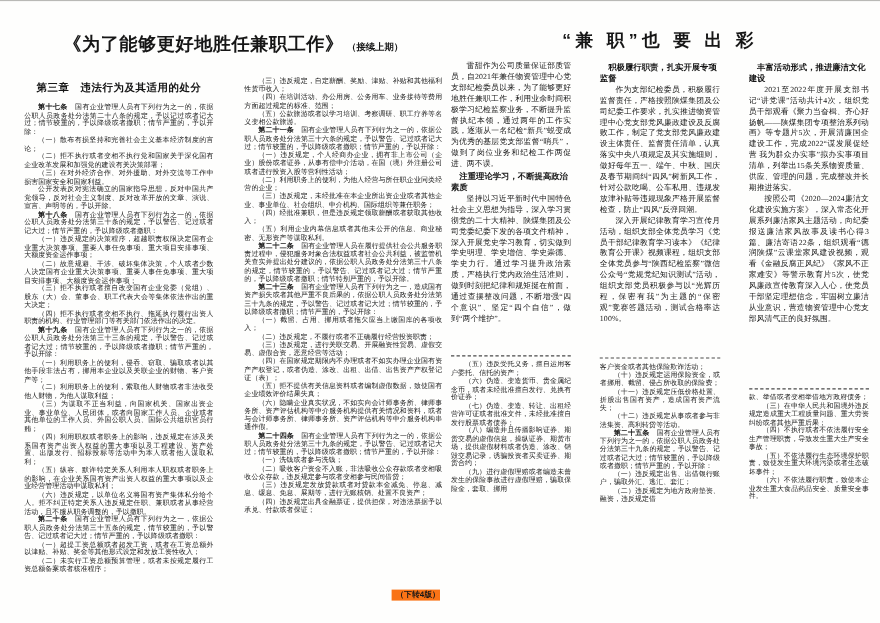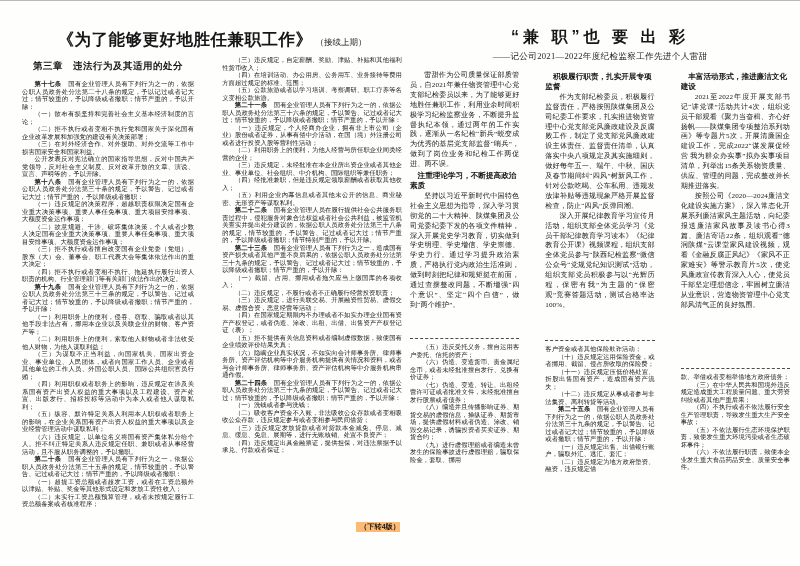--- a/index.html
+++ b/index.html
@@ -17,40 +17,40 @@
   }
   
   .left-art{position:absolute;left:22px;top:28px;width:380px;}
   .l-title{ text-align:center; white-space:nowrap; }
   .l-title .main{
     font-family:"Liberation Sans","DejaVu Sans",sans-serif;
     font-weight:bold;font-size:16.5px;letter-spacing:.5px;
   }
   .l-title .tag{
     font-family:"Liberation Sans","DejaVu Sans",sans-serif;
-    font-weight:normal;font-size:8.5px;margin-left:3px;
-  }
-  .l-cols{display:flex;gap:28px;margin-top:5px;}
+    font-weight:bold;font-size:8.5px;margin-left:3px;
+  }
+  .l-cols{display:flex;gap:28px;margin-top:19px;}
   .lcol{overflow:hidden;height:478px;position:relative;}
   .lcol.c1{width:179px;}
   .lcol.c2{width:187px;}
   .chapter{
     font-family:"Liberation Sans","DejaVu Sans",sans-serif;
     font-weight:bold;font-size:9.5px;text-align:center;
     margin:4px 0 7px 0;letter-spacing:.5px;
   }
   .lcol p, .strip p{
     margin:0;font-size:6.3px;line-height:7.5px;
     text-align:justify;text-indent:2em;
     letter-spacing:.1px;
   }
   .lcol p b, .strip p b{font-family:"Liberation Sans","DejaVu Sans",sans-serif;font-size:6.4px;}
   p.noind{text-indent:0;}
   .jump{
-    position:absolute;right:2px;bottom:2px;background:#fdba74;
+    position:absolute;right:2px;bottom:2px;background:#f97316;
     font-family:"Liberation Sans","DejaVu Sans",sans-serif;
     font-weight:bold;font-size:7.2px;padding-left:4px;
   }
   
   .right-art{position:absolute;left:410px;top:26px;width:380px;}
   .r-title{
     text-align:center;
     font-family:"Liberation Sans","DejaVu Sans",sans-serif;
     font-weight:bold;font-size:16px;letter-spacing:4px;white-space:nowrap;
   }
@@ -134,21 +134,20 @@
             <p>（三）违反规定发放贷款或者对贷款本金减免、停息、减息、缓息、免息、展期等，进行无账核销、处置不良资产；</p>
             <p>（四）违反规定出具金融票证，提供担保，对违法票据予以承兑、付款或者保证；</p>
           </div>
         <span class="jump">（下转4版）</span>
       </div>
     </div>
   </div>
 
   <div class="right-art">
     <div class="r-title">“兼 职”也 要 出 彩</div>
-    <div class="r-sub">——记公司2021—2022年度纪检监察工作先进个人雷甜</div>
     <div class="r-cols">
 
       <div class="rcol">
         <div class="rtop t1">
             <p>雷甜作为公司质量保证部质管员，自2021年兼任物资管理中心党支部纪检委员以来，为了能够更好地胜任兼职工作，利用业余时间积极学习纪检监察业务，不断提升监督执纪本领，通过两年的工作实践，逐渐从一名纪检“新兵”蜕变成为优秀的基层党支部监督“哨兵”，做到了岗位业务和纪检工作两促进、两不误。</p>
             <div class="subhead">注重理论学习，不断提高政治素质</div>
             <p>坚持以习近平新时代中国特色社会主义思想为指导，深入学习贯彻党的二十大精神、陕煤集团及公司党委纪委下发的各项文件精神，深入开展党史学习教育，切实做到学史明理、学史增信、学史崇德、学史力行。通过学习提升政治素质，严格执行党内政治生活准则，做到时刻把纪律和规矩挺在前面，通过查摆整改问题，不断增强“四个意识”、坚定“四个自信”，做到“两个维护”。</p>
           </div>
         <div class="dash"></div>
         <div class="strip">

